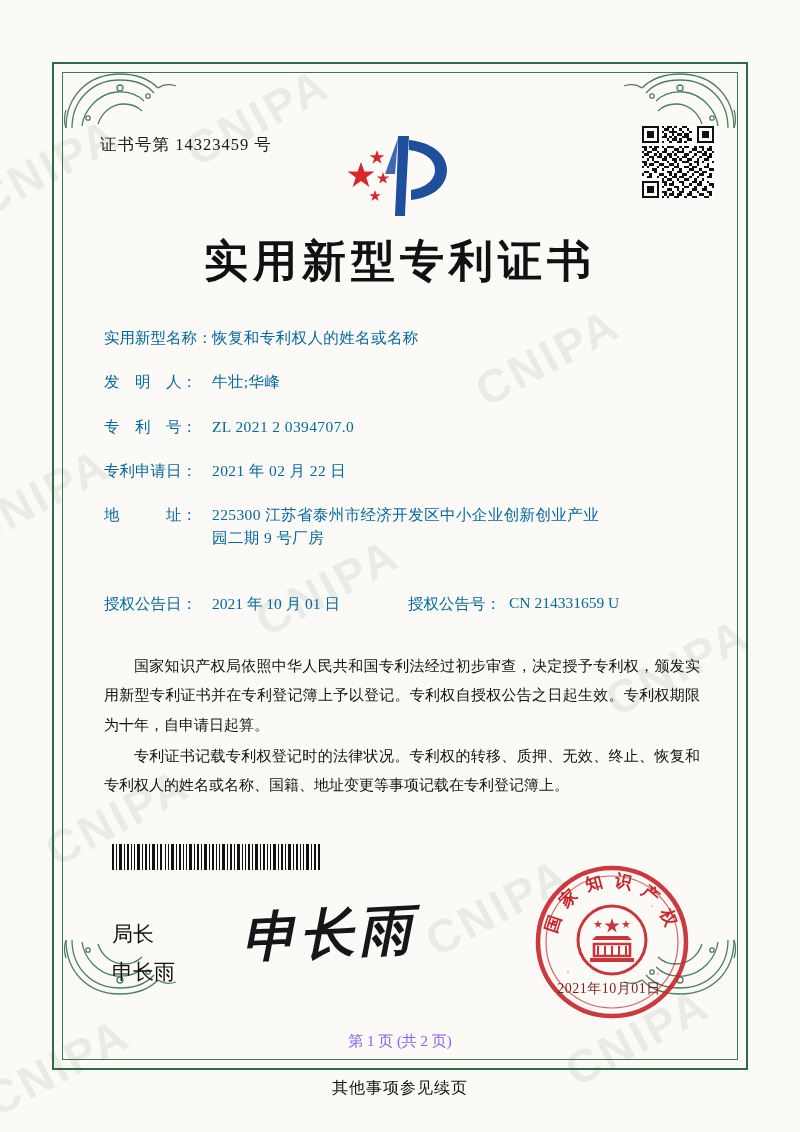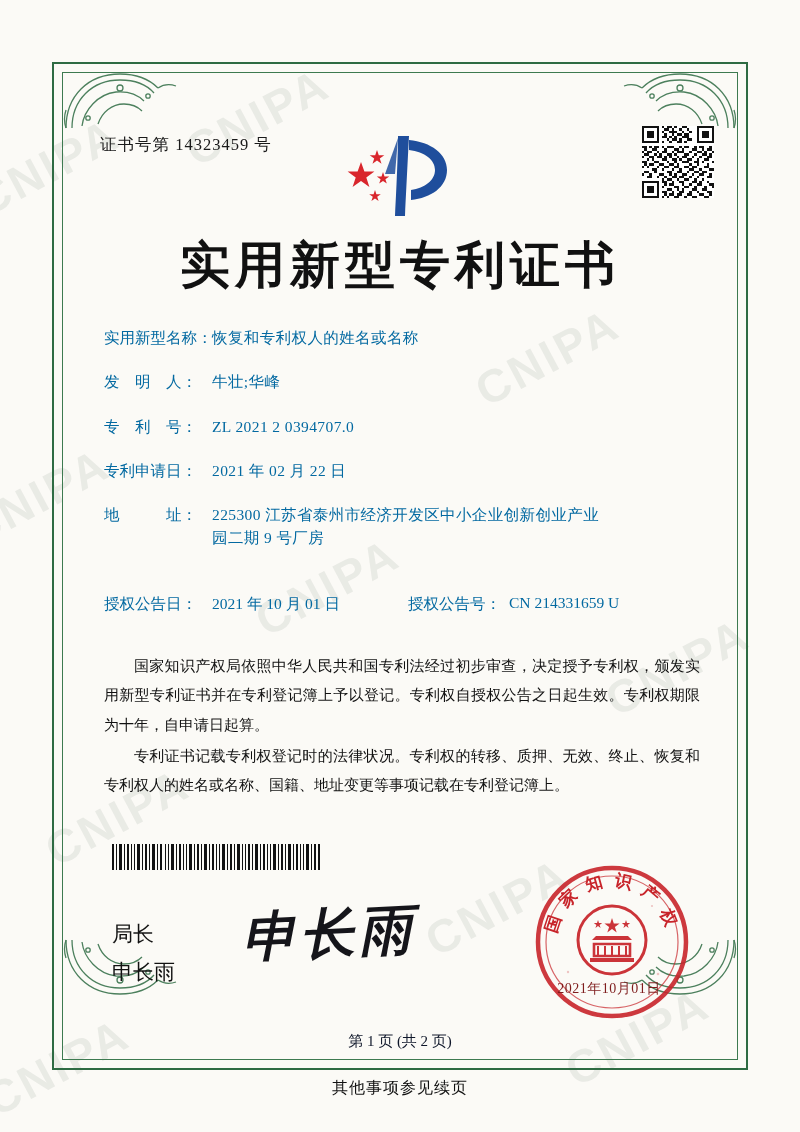--- a/index.html
+++ b/index.html
@@ -92,21 +92,21 @@
     top: 130px;
     transform: translateX(-50%);
     width: 130px; height: 92px;
   }
 
   .title {
     position: absolute;
     top: 232px;
     left: 0; right: 0;
     text-align: center;
-    font-size: 50px;
+    font-size: 44px;
     font-weight: 700;
     letter-spacing: 5px;
     color: #111;
     font-family: "Liberation Serif", "DejaVu Serif", serif;
   }
 
   
   .fields {
     position: absolute;
     left: 104px;
@@ -212,21 +212,21 @@
     font-size: 14px;
     letter-spacing: .5px;
   }
 
   .page-no {
     position: absolute;
     left: 0; right: 0;
     top: 1032px;
     text-align: center;
     font-size: 15px;
-    color: #0f172a;
+    color: #8b5cf6;
   }
   .footer-note {
     position: absolute;
     left: 0; right: 0;
     top: 1078px;
     text-align: center;
     font-size: 16px;
     color: #111;
     letter-spacing: 1px;
   }

